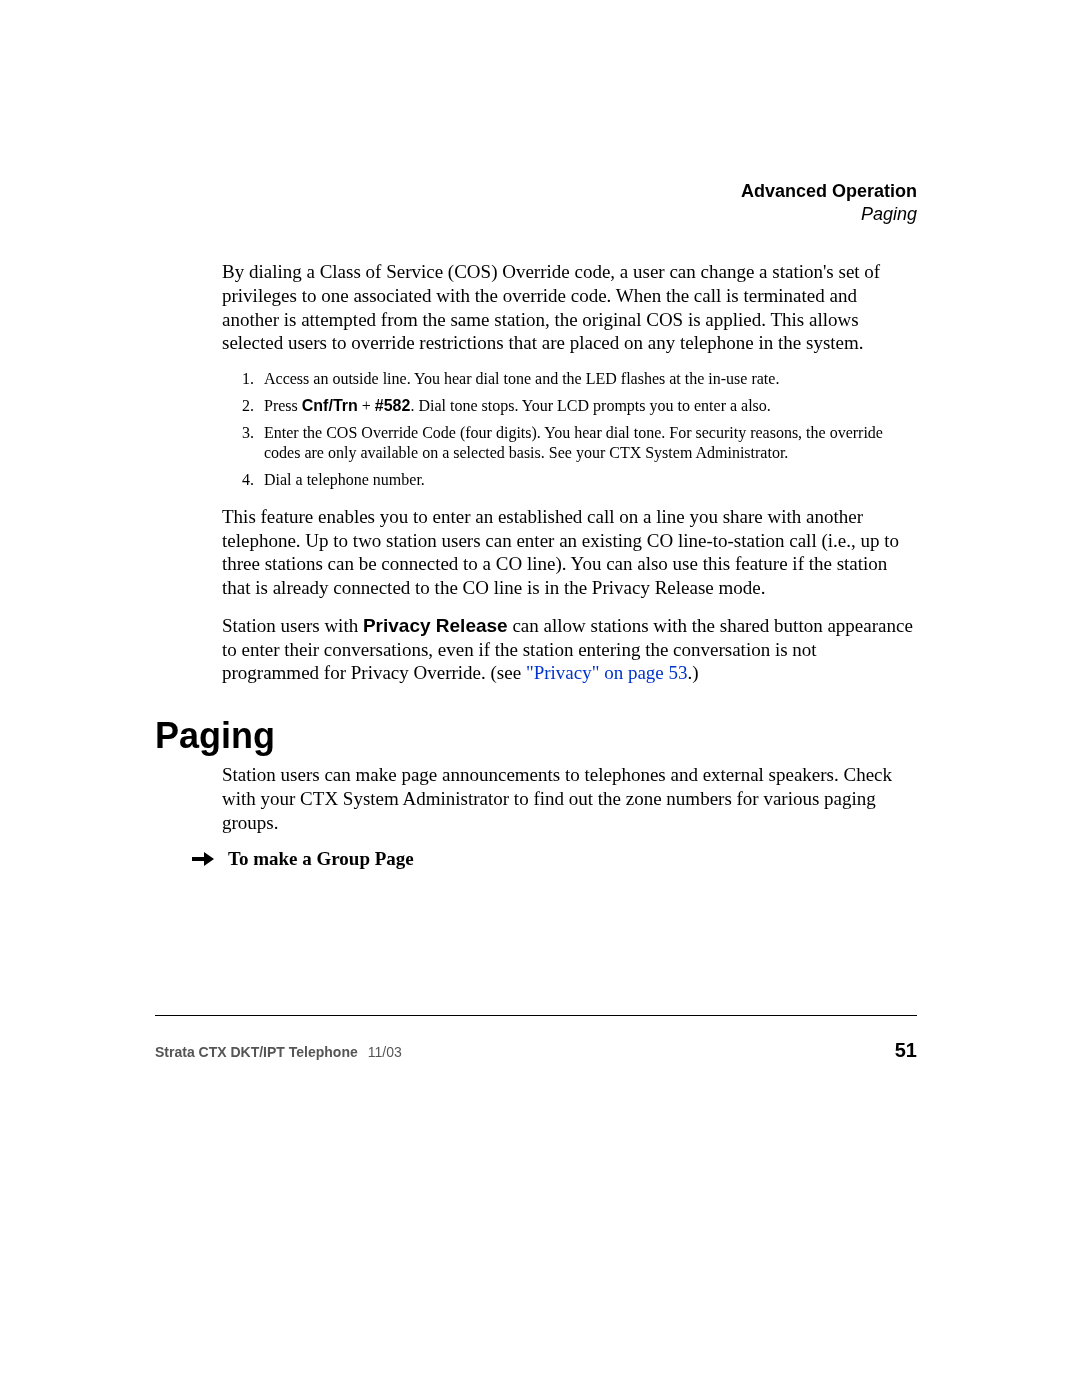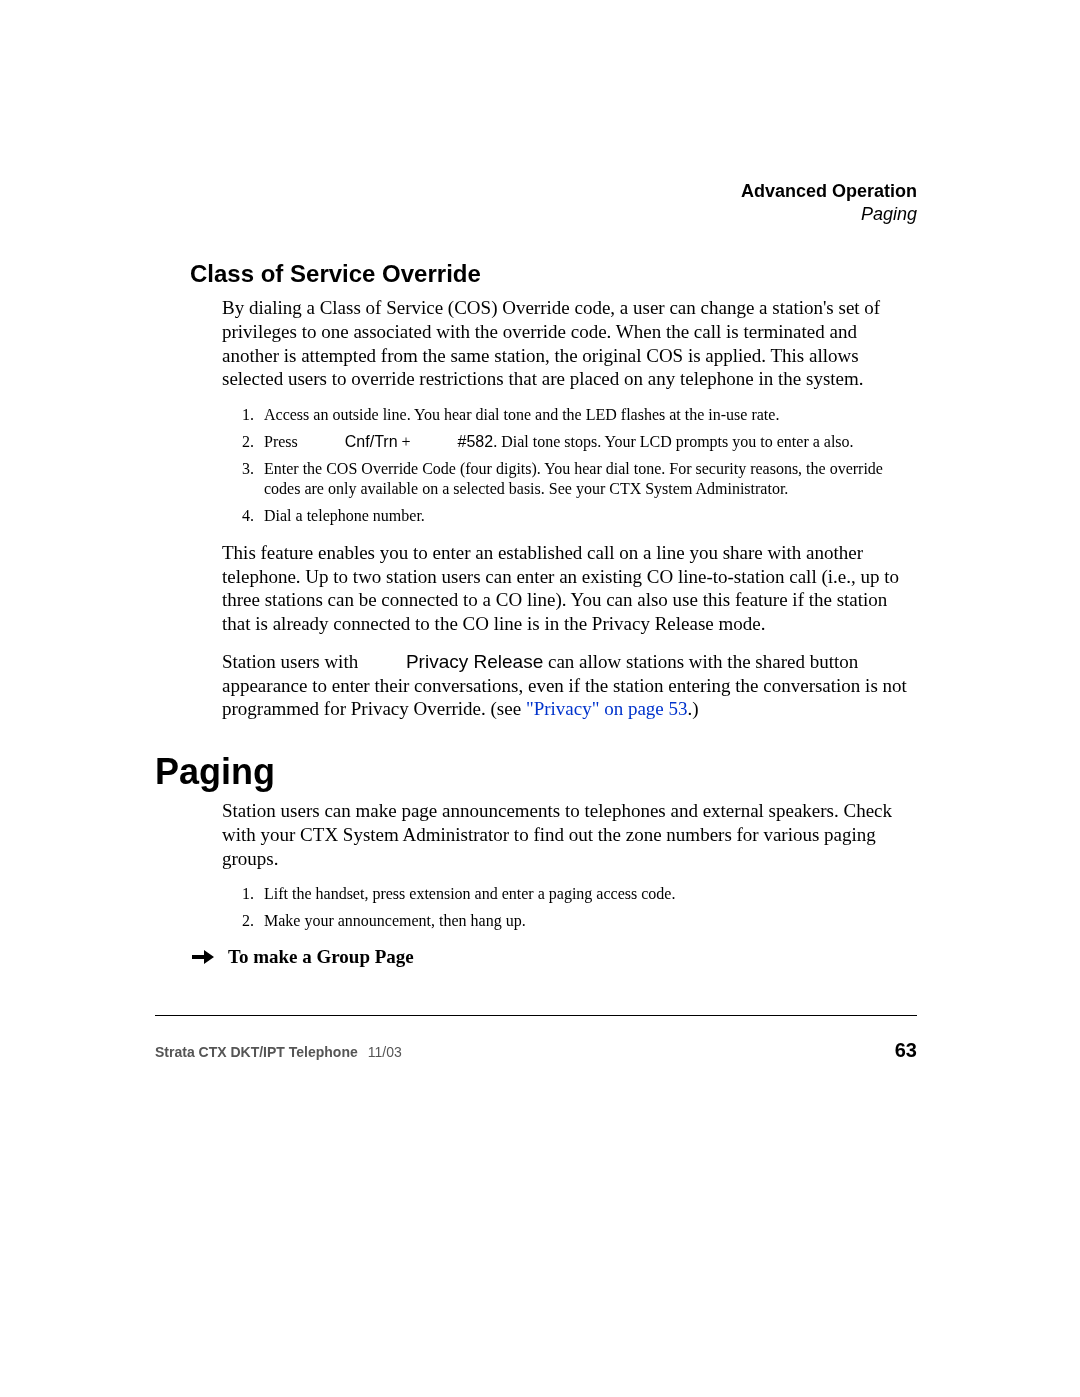--- a/index.html
+++ b/index.html
@@ -72,22 +72,21 @@
     padding-left: 28px;
     font-size: 16px;
     line-height: 1.3;
   }
   ol.steps li {
     margin-bottom: 6px;
     padding-left: 6px;
   }
   .sans-bold {
     font-family: Arial, Helvetica, sans-serif;
-    font-weight: normal;
-    margin-left: 43px;
+    font-weight: bold;
   }
   .link {
     color: #0033cc;
   }
   .footer {
     position: absolute;
     left: 155px;
     right: 155px;
     bottom: 335px;
     border-top: 1.5px solid #000;
@@ -116,21 +115,20 @@
 
 <div class="page">
 
   <div class="running-header">
     <div class="rh-line1">Advanced Operation</div>
     <div class="rh-line2">Paging</div>
   </div>
 
   <div class="content">
 
-    <div class="h2">Class of Service Override</div>
     <p class="body-text">By dialing a Class of Service (COS) Override code, a user can change a station's set of privileges to one associated with the override code. When the call is terminated and another is attempted from the same station, the original COS is applied. This allows selected users to override restrictions that are placed on any telephone in the system.</p>
 
 
     <ol class="steps">
       <li><span>Access an outside line. You hear dial tone and the LED flashes at the in-use rate.</span></li>
       <li>
         <span>Press </span><span class="sans-bold">Cnf/Trn</span><span> + </span><span class="sans-bold">#582</span><span>. Dial tone stops. Your LCD prompts you to enter a also.</span>
       </li>
       <li><span>Enter the COS Override Code (four digits). You hear dial tone. For security reasons, the override codes are only available on a selected basis. See your CTX System Administrator.</span></li>
       <li><span>Dial a telephone number.</span></li>
@@ -138,36 +136,32 @@
 
     <p class="body-text">This feature enables you to enter an established call on a line you share with another telephone. Up to two station users can enter an existing CO line-to-station call (i.e., up to three stations can be connected to a CO line). You can also use this feature if the station that is already connected to the CO line is in the Privacy Release mode.</p>
     <p class="body-text">
       <span>Station users with </span><span class="sans-bold">Privacy Release</span><span> can allow stations with the shared button appearance to enter their conversations, even if the station entering the conversation is not programmed for Privacy Override. (see </span><span class="link">"Privacy" on page 53</span><span>.)</span>
     </p>
 
     <div class="h1">Paging</div>
     <p class="body-text">Station users can make page announcements to telephones and external speakers. Check with your CTX System Administrator to find out the zone numbers for various paging groups.</p>
 
 
-    <ol class="steps">
-      <li><span>Lift the handset, press extension and enter a paging access code.</span></li>
-      <li><span>Make your announcement, then hang up.</span></li>
-    </ol>
 
     <div class="step-head">
       <span class="arrow">
         <svg width="22" height="14" viewBox="0 0 22 14">
             <path d="M0 5 L12 5 L12 0 L22 7 L12 14 L12 9 L0 9 Z" fill="#000"></path>
           </svg>
       </span>
       <span>To make a Group Page</span>
     </div>
 
   </div>
 
   <div class="footer">
     <div class="footer-left">
       <span>Strata CTX DKT/IPT Telephone</span><span class="date">11/03</span>
     </div>
-    <div class="footer-right">63</div>
+    <div class="footer-right">51</div>
   </div>
 
 </div>
 
 </body></html>

